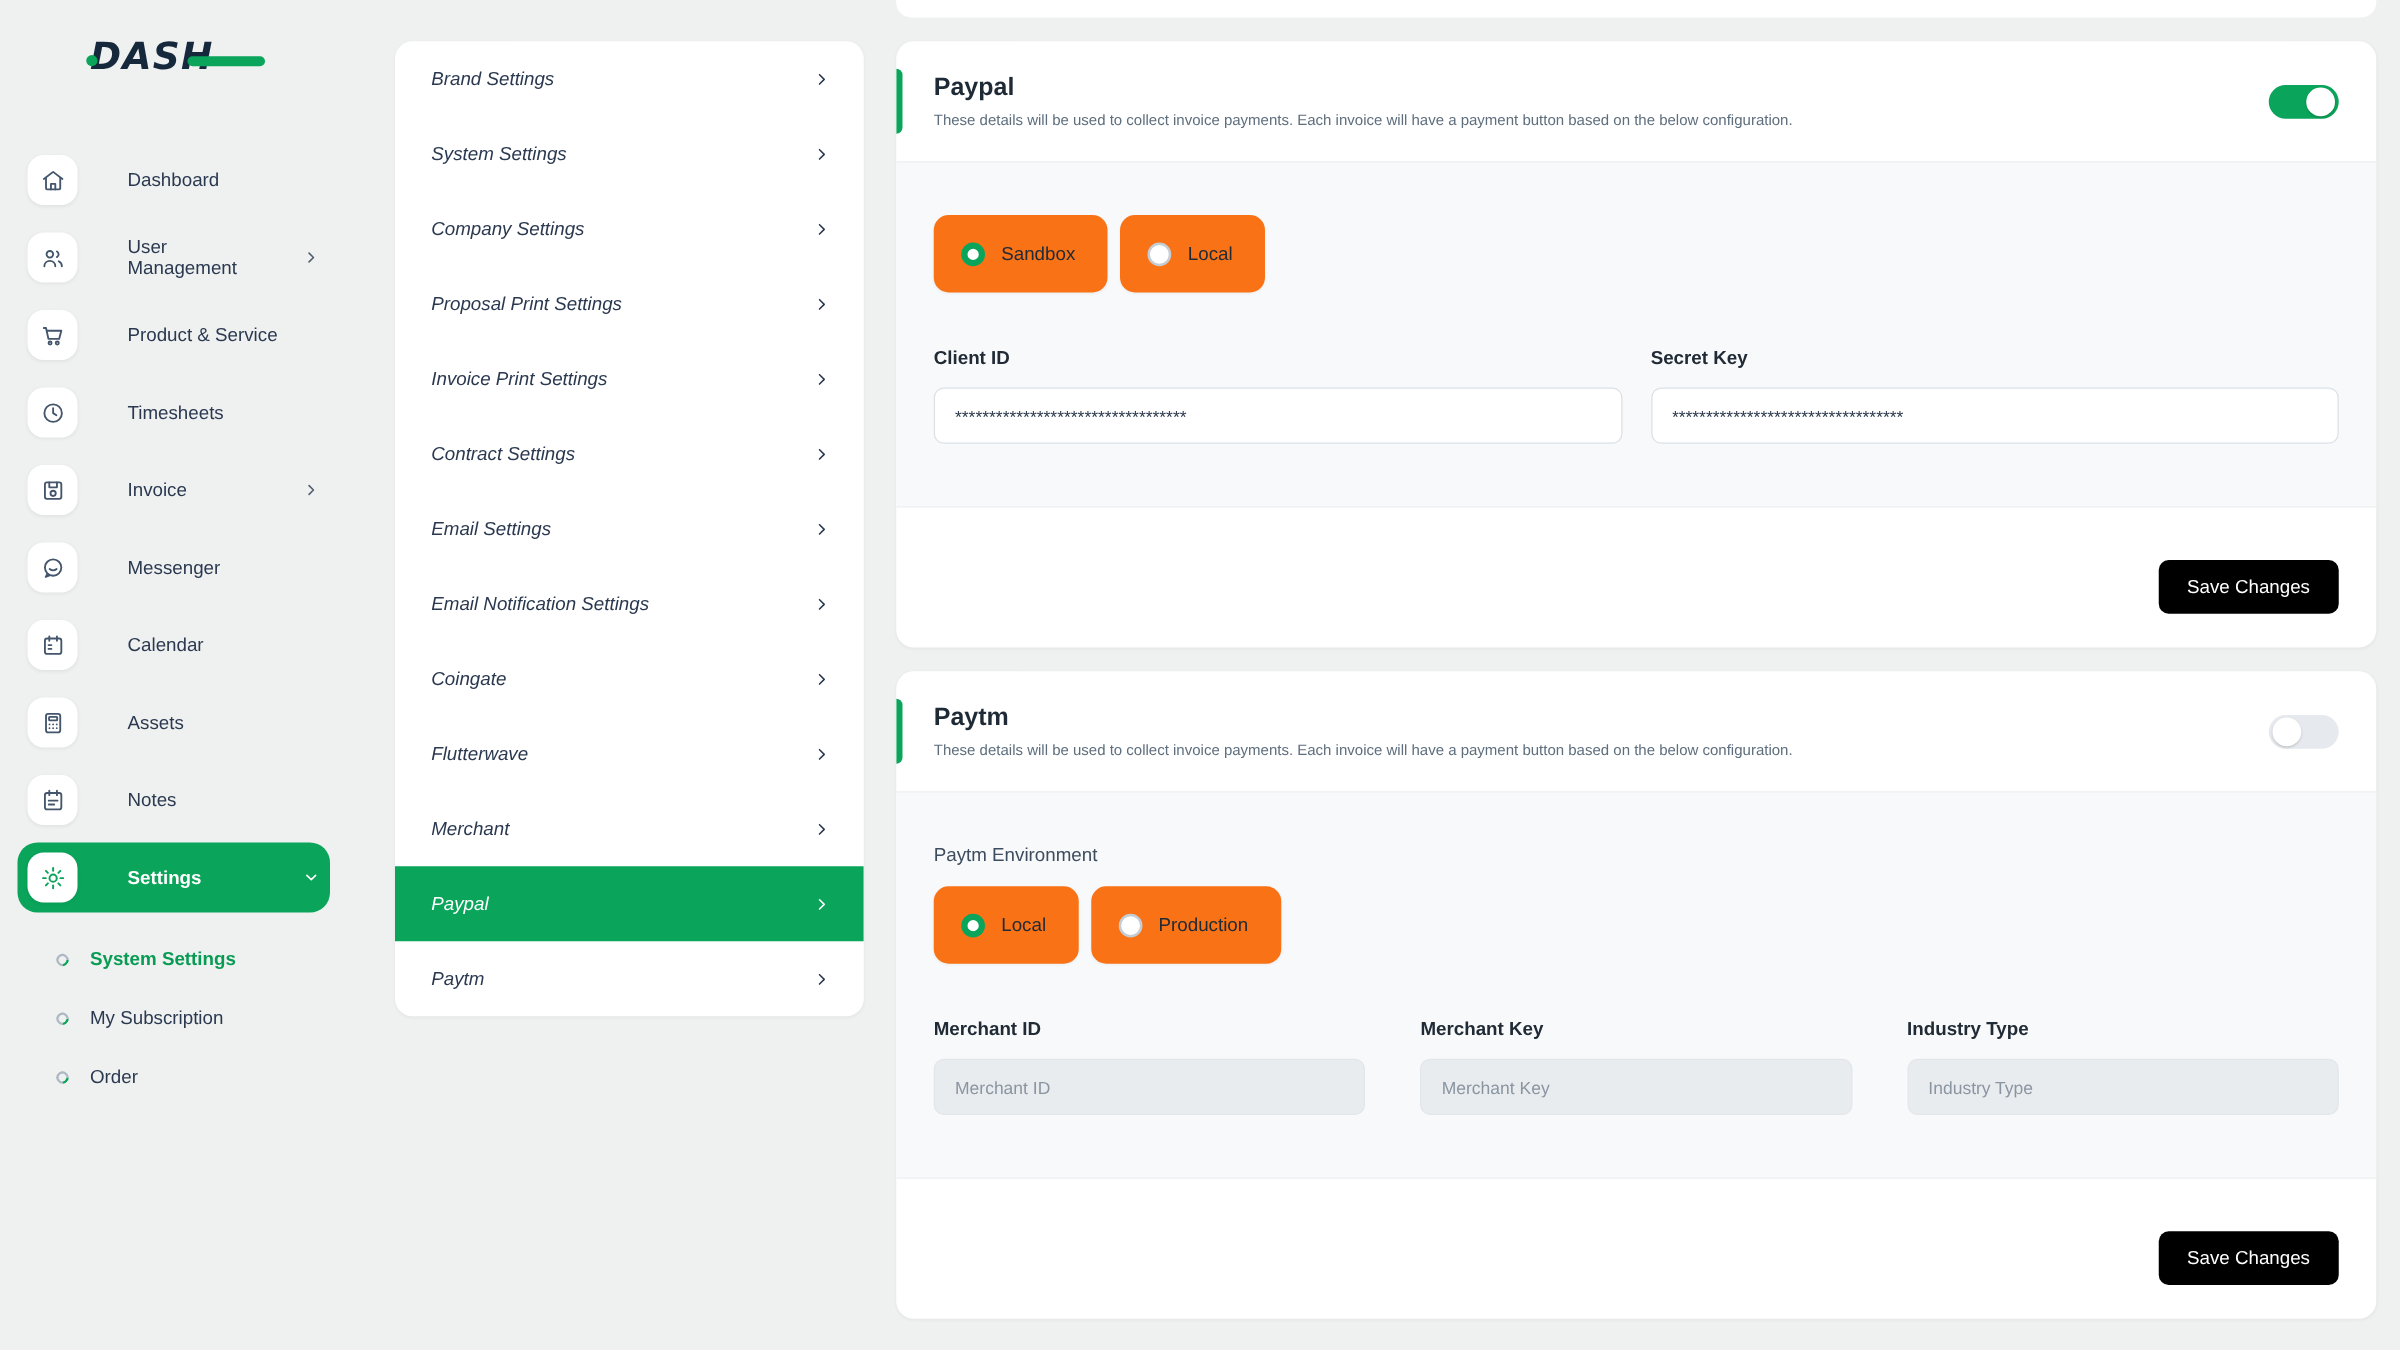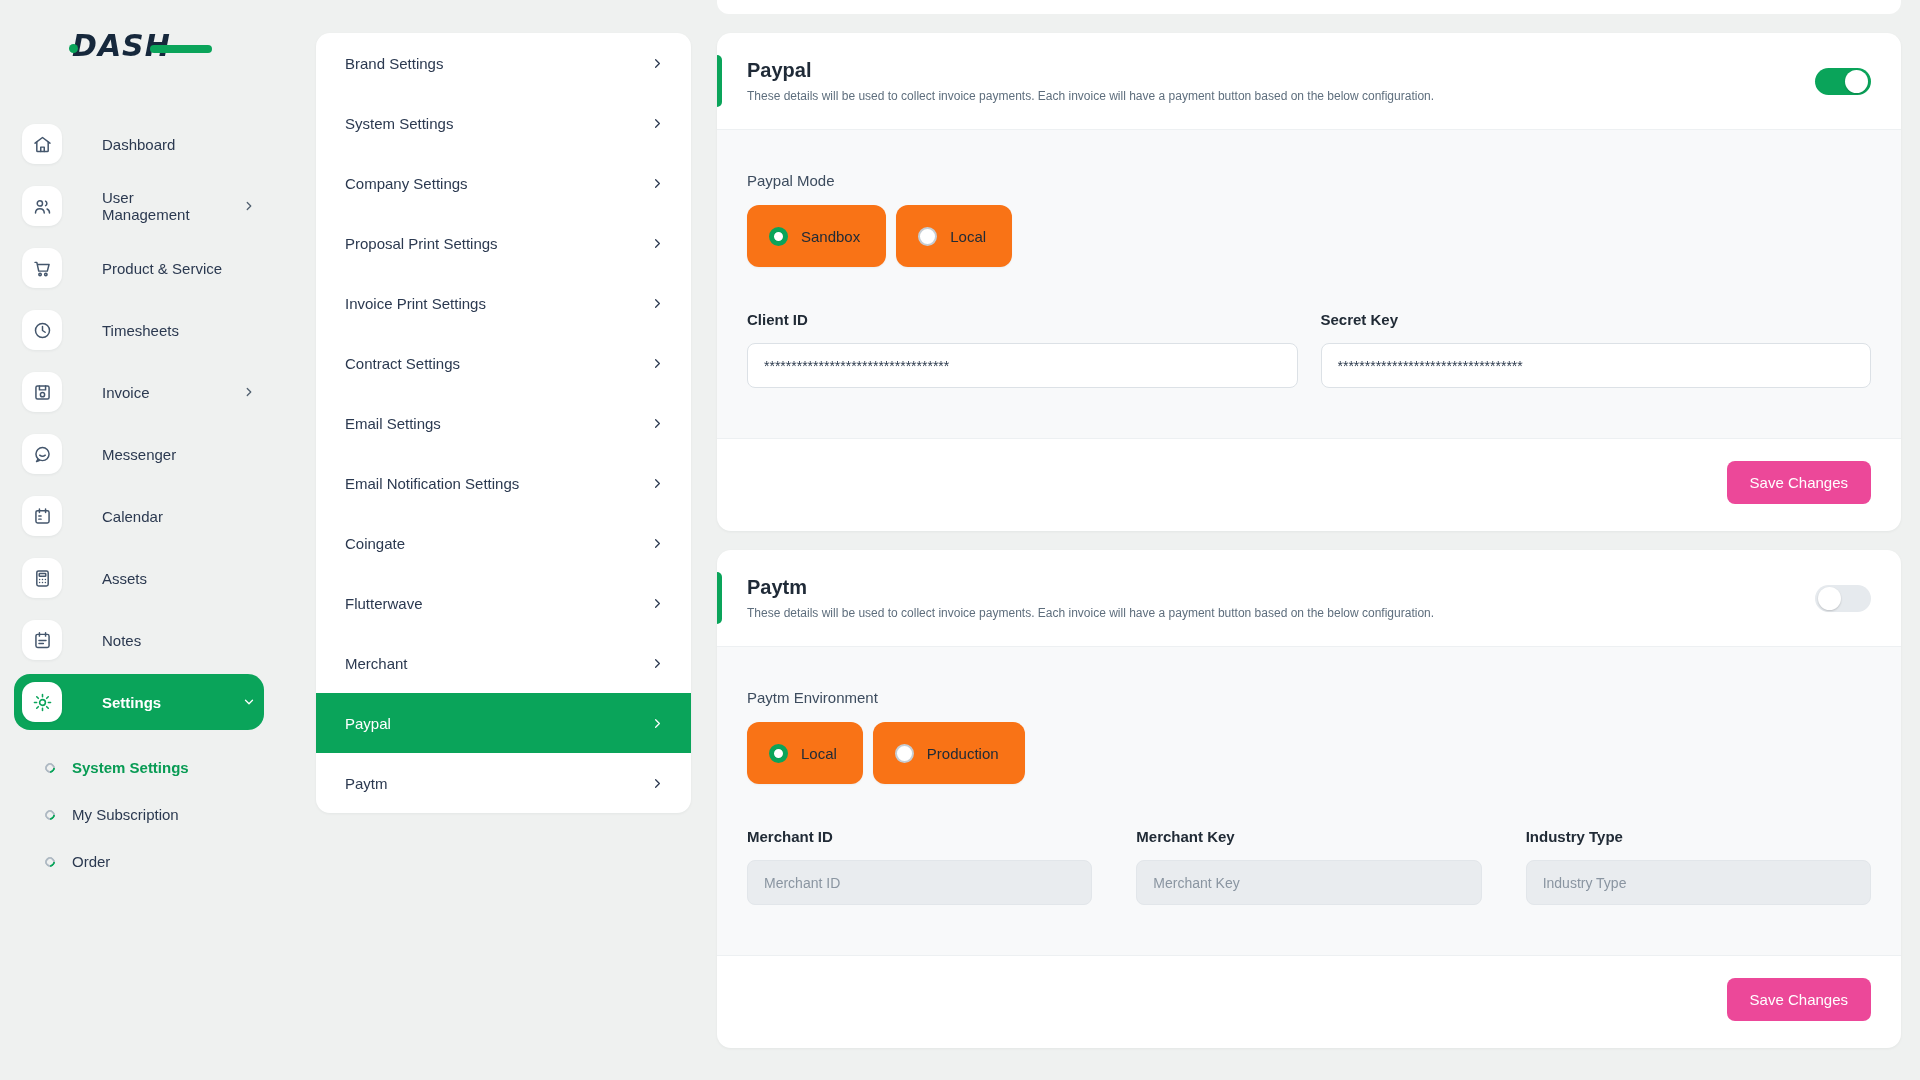--- a/index.html
+++ b/index.html
@@ -44,21 +44,21 @@
   .sub-bullet { width:10px; height:10px; border-radius:50%; border:2px solid #AEB9C3; border-bottom-color:#0AA45A; transform:rotate(-45deg); flex:none; }
   .sub-label { font-size:15px; font-weight:500; color:#2B3950; }
   .sub-item.active .sub-label { color:#089B54; font-weight:700; }
 
   
   .panel {
     position:absolute; left:316px; top:33px; width:375px;
     background:#fff; border-radius:14px; overflow:hidden;
     box-shadow:0 1px 3px rgba(20,30,40,.05);
   }
-  .panel-item { height:60px; display:flex; align-items:center; padding:0 26px 0 29px; font-size:15px; color:#2B3950; cursor:pointer; }
+  .panel-item { height:60px; display:flex; align-items:center; padding:0 26px 0 29px; font-size:15px; color:#2B3950; cursor:pointer;font-style:italic; }
   .panel-item .lbl { flex:1; }
   .panel-item .chev { color:#2B3950; display:flex; }
   .panel-item .chev svg { width:15px; height:15px; }
   .panel-item.active { background:#0AA45A; color:#fff; }
   .panel-item.active .chev { color:#fff; }
 
   
   .main { position:absolute; left:717px; top:0; width:1184px; }
   .strip-top { height:14px; background:#fff; border-radius:0 0 12px 12px; }
   .card { background:#fff; border-radius:14px; margin-top:19px; overflow:hidden; box-shadow:0 1px 3px rgba(20,30,40,.05); }
@@ -92,23 +92,23 @@
   .f-input {
     width:100%; height:45px; border:1px solid #DCE1E6; border-radius:8px;
     padding:0 16px; font-size:14px; color:#2D3B4E; background:#fff;
     font-family:inherit; outline:none;
   }
   .f-input::placeholder { color:#8A95A1; }
   .f-input.disabled { background:#E9ECEF; border-color:#E2E6EA; }
 
   .card-footer { display:flex; justify-content:flex-end; padding:22px 30px 27px; }
   .btn-save {
-    background:#ec4899; color:#fff; border:none; border-radius:8px;
+    background:#000000; color:#fff; border:none; border-radius:8px;
     font-size:15px; font-weight:500; height:43px; padding:0 23px;
-    cursor:pointer; font-family:inherit;
+    cursor:pointer; font-family:inherit;margin-top:20px;
   }
 </style>
 </head>
 <body>
 
 <div class="page">
 
   <aside class="sidebar">
     <div class="logo">
       <span class="logo-dot"></span>
@@ -375,21 +375,20 @@
         <div>
           <div class="hdr-title">Paypal</div>
           <div class="hdr-desc">These details will be used to collect invoice payments. Each invoice will have a payment button based on the below configuration.</div>
         </div>
         <div class="toggle on">
           <span class="knob"></span>
         </div>
       </div>
 
       <div class="card-body">
-        <div class="mode-label">Paypal Mode</div>
         <div class="radio-row">
           <label class="radio-card">
             <span class="rdot sel"></span>
             <span class="rlabel">Sandbox</span>
           </label>
           <label class="radio-card">
             <span class="rdot"></span>
             <span class="rlabel">Local</span>
           </label>
         </div>

